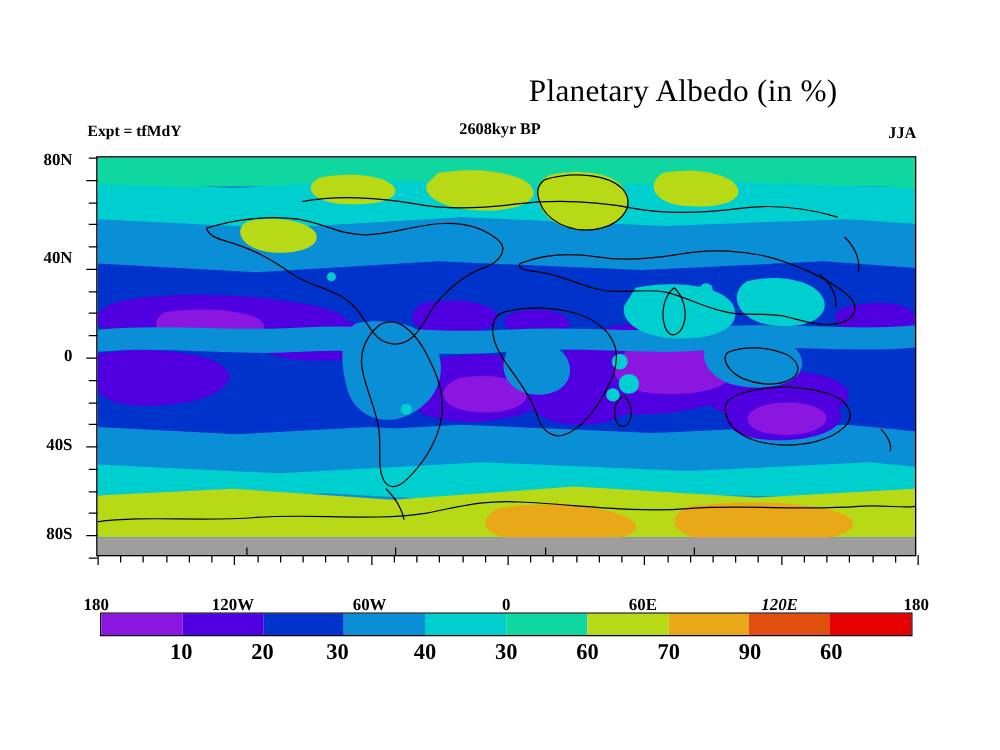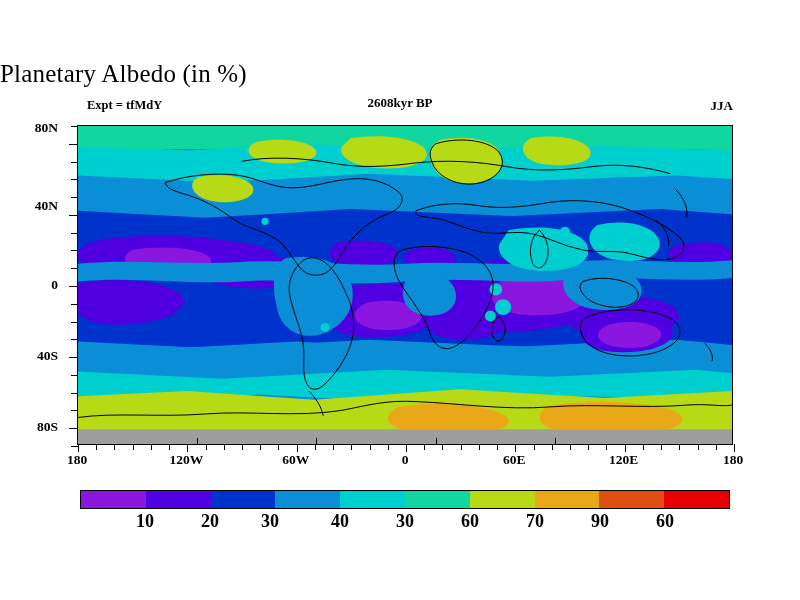--- a/index.html
+++ b/index.html
@@ -1,41 +1,41 @@
 <!DOCTYPE html>
 <html><head>
 <meta charset="utf-8">
 <style>
   html,body{margin:0;padding:0;background:#ffffff;}
   body{width:800px;height:600px;position:relative;overflow:hidden;
        font-family:"Liberation Serif",serif;color:#000;}
 
-  #title{position:absolute;left:0;top:60px;width:670px;text-align:left;
+  #title{position:absolute;left:0;top:60px;width:670px;text-align:right;
          font-size:25px;letter-spacing:.2px;}
   #subtitle{position:absolute;left:0;top:95px;width:800px;text-align:center;
             font-size:13px;font-weight:bold;}
-  #expt{position:absolute;left:87px;top:98px;font-size:12.5px;font-weight:bold;}
+  #expt{position:absolute;left:70px;top:98px;font-size:12.5px;font-weight:bold;}
   #season{position:absolute;right:67px;top:98px;font-size:13px;font-weight:bold;}
 
   
   #plot{position:absolute;left:77px;top:125px;width:656px;height:320px;
         border:1px solid #000;box-sizing:border-box;background:#9e9e9e;}
   #mapsvg{position:absolute;left:0;top:0;width:100%;height:100%;display:block;}
 
   
   .tick{position:absolute;background:#000;}
   .ytick{left:-7px;width:7px;height:1px;}
   .ytick.major{left:-9px;width:9px;}
   .xtick{top:100%;width:1px;height:6px;}
   .xtick.major{height:8px;}
   .xtick-in{bottom:0;width:1px;height:6px;}
 
   .ylab{position:absolute;right:742px;font-size:13.5px;font-weight:bold;
         transform:translateY(-50%);white-space:nowrap;}
-  .xlab{position:absolute;top:452px;font-size:13.5px;font-weight:bold;
+  .xlab{position:absolute;top:476px;font-size:13.5px;font-weight:bold;
         transform:translateX(-50%);white-space:nowrap;}
 
   
   #cbar{position:absolute;left:80px;top:490px;width:650px;height:19px;
         border:1px solid #000;box-sizing:border-box;display:flex;}
   #cbar div{flex:1 1 0;height:100%;}
   .cblab{position:absolute;top:511px;font-size:18px;font-weight:bold;
          transform:translateX(-50%);}
 </style>
 </head>
@@ -257,21 +257,21 @@
 <div class="ylab" style="top: 128px;">80N</div>
 <div class="ylab" style="top: 206px;">40N</div>
 <div class="ylab" style="top: 285px;">0</div>
 <div class="ylab" style="top: 356.111px;">40S</div>
 <div class="ylab" style="top: 427.222px;">80S</div>
 <div class="xlab" style="left: 77px;">180</div>
 <div class="xlab" style="left: 186.333px;">120W</div>
 <div class="xlab" style="left: 295.667px;">60W</div>
 <div class="xlab" style="left: 405px;">0</div>
 <div class="xlab" style="left: 514.333px;">60E</div>
-<div class="xlab" style="left: 623.667px;">120E</div>
+<div class="xlab" style="left: 623.667px; font-style: italic;">120E</div>
 <div class="xlab" style="left: 733px;">180</div>
 <div class="cblab" style="left: 145px;">10</div>
 <div class="cblab" style="left: 210px;">20</div>
 <div class="cblab" style="left: 270px;">30</div>
 <div class="cblab" style="left: 340px;">40</div>
 <div class="cblab" style="left: 405px;">30</div>
 <div class="cblab" style="left: 470px;">60</div>
 <div class="cblab" style="left: 535px;">70</div>
 <div class="cblab" style="left: 600px;">90</div>
 <div class="cblab" style="left: 665px;">60</div>

